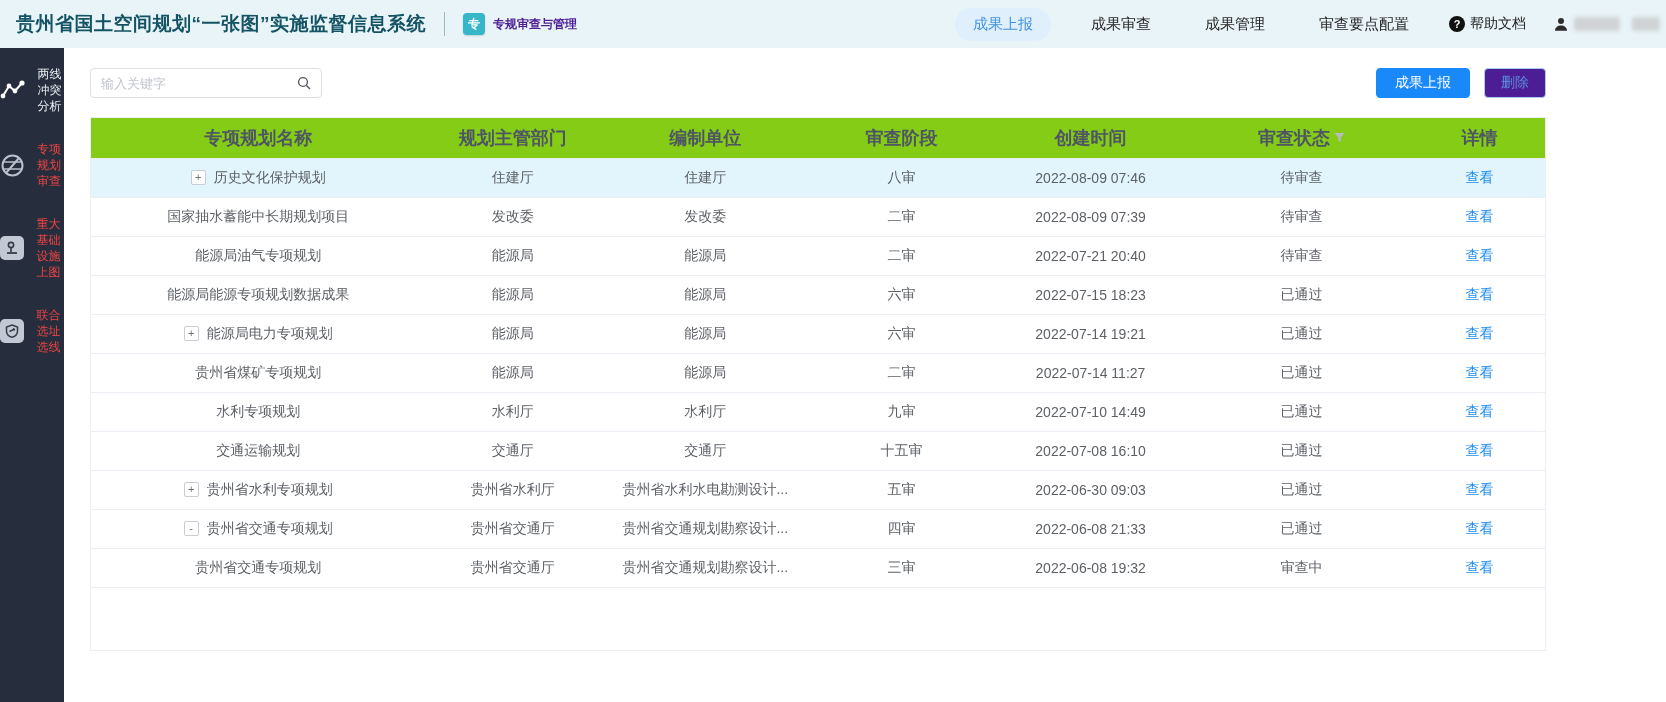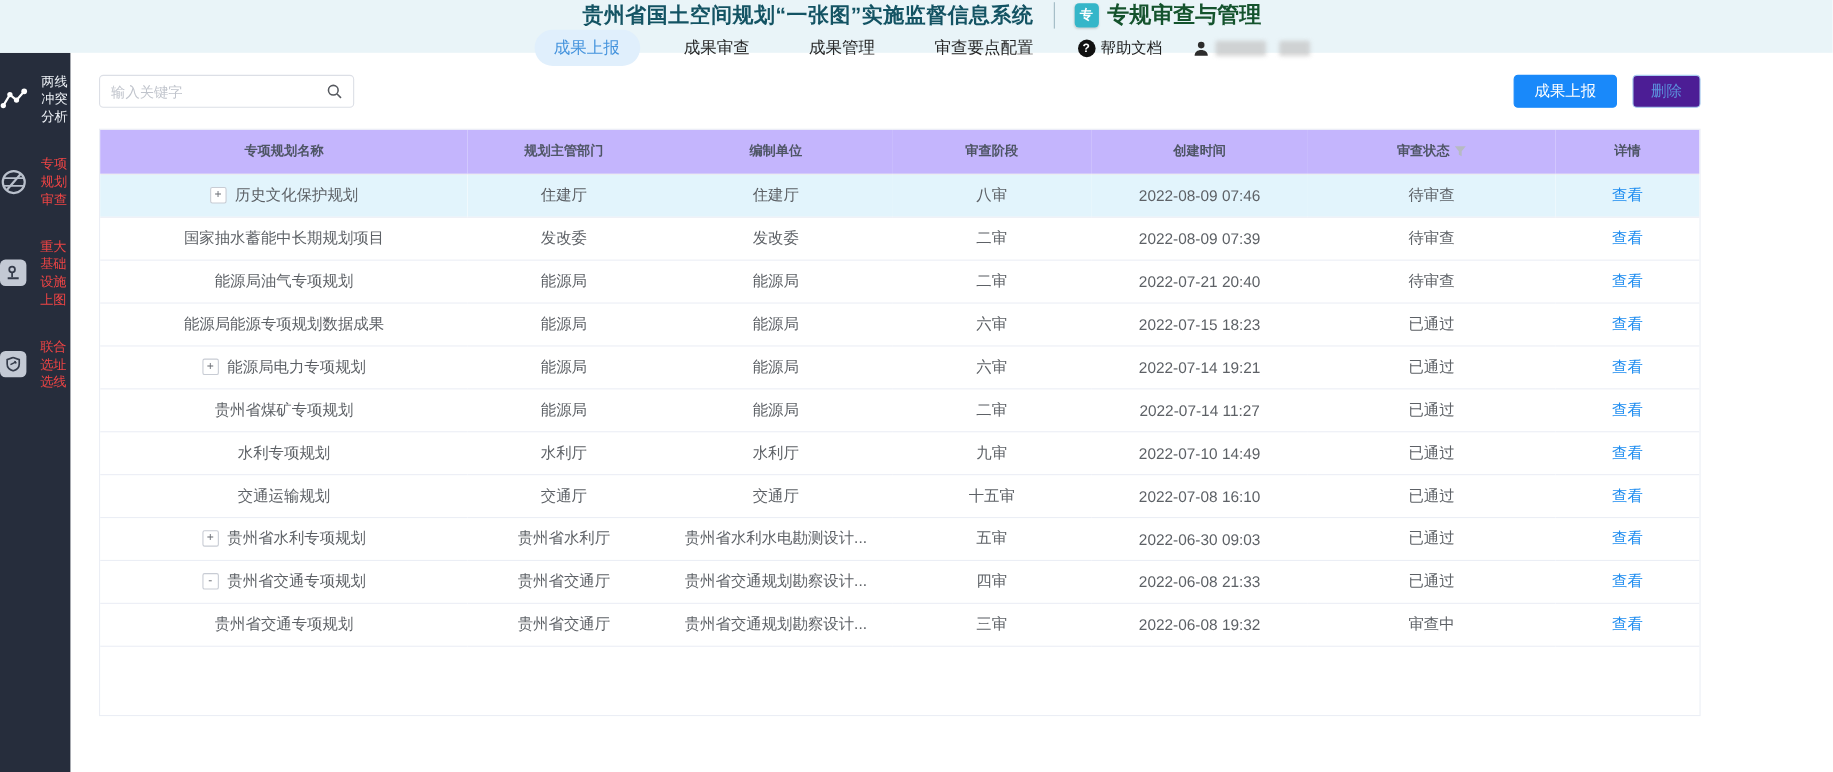--- a/index.html
+++ b/index.html
@@ -2,29 +2,29 @@
 <html><head>
 <meta charset="utf-8">
 <style>
   * { margin:0; padding:0; box-sizing:border-box; }
   html,body { width:1666px; height:702px; overflow:hidden; background:#fff;
     font-family:"Liberation Sans","DejaVu Sans",sans-serif; }
 
   
   .app-header { position:absolute; left:0; top:0; width:1666px; height:48px;
     background:#e9f4f8; display:flex; align-items:center; justify-content:space-between;
-    padding:0 6px 0 16px; z-index:10;flex-direction:column; }
+    padding:0 6px 0 16px; z-index:10; }
   .header-left { display:flex; align-items:center; }
   .sys-title { font-size:19px; font-weight:700; color:#135363; letter-spacing:.5px; }
   .header-divider { width:1px; height:24px; background:#9fb9c2; margin:0 18px; }
   .module { display:flex; align-items:center; gap:8px; }
   .module-badge { width:22px; height:22px; background:#35b6c9; border-radius:4px;
     color:#fff; font-size:12px; font-weight:700; display:flex; align-items:center;
     justify-content:center; box-shadow:0 1px 2px rgba(0,0,0,.15); }
-  .module-title { font-size:20px; font-weight:700; color:#14532d; }
+  .module-title { font-size:12px; font-weight:700; color:#4c1d95; }
   .header-right { display:flex; align-items:center; gap:26px; }
   .nav-item { font-size:15px; color:#262626; font-weight:500; padding:7px 14px;
     cursor:pointer; white-space:nowrap; }
   .nav-item.active { background:#e0effc; color:#4493dd; border-radius:17px; padding:7px 18px; }
   .help { display:flex; align-items:center; gap:5px; cursor:pointer; }
   .help-icon { width:16px; height:16px; border-radius:50%; background:#111;
     color:#fff; font-size:11px; font-weight:700; display:flex; align-items:center;
     justify-content:center; }
   .help-label { font-size:14px; color:#1b1b1b; }
   .user { display:flex; align-items:center; gap:4px; cursor:pointer; }
@@ -57,21 +57,21 @@
   .toolbar-actions { position:absolute; right:0; top:0; display:flex; gap:14px; }
   .btn { height:30px; border-radius:4px; font-size:14px; cursor:pointer;
     font-family:inherit; display:flex; align-items:center; justify-content:center; }
   .btn-primary { background:#1989fa; color:#fff; border:1px solid #1989fa; padding:0 18px; }
   .btn-outline { background:#4c1d95; color:#5b8fdc; border:1px solid #a8cdf0; padding:0 16px; }
 
   
   .table-card { position:absolute; left:26px; top:69px; width:1456px; height:534px;
     border:1px solid #ebeef5; background:#fff; overflow:hidden; }
   table { width:100%; border-collapse:collapse; table-layout:fixed; }
-  th { height:40px; background:#c4b5fd; font-size:12px; font-weight:700; color:#4e5565;
+  th { height:40px; background:#84cc16; font-size:18px; font-weight:700; color:#4e5565;
     border-bottom:1px solid #e8ebf0; text-align:center; }
   td { height:39px; font-size:14px; color:#5d6166; text-align:center;
     border-bottom:1px solid #ebeef5; white-space:nowrap; overflow:hidden; }
   tr.highlighted td { background:#e2f4fc; }
   .name-wrap { display:flex; align-items:center; justify-content:center; gap:8px; }
   .expand-btn { width:15px; height:15px; border:1px solid #c8ccd4; border-radius:2px;
     background:#fff; color:#6b6f76; font-size:11px; line-height:13px; display:inline-flex;
     align-items:center; justify-content:center; cursor:pointer; flex:0 0 auto; }
   .th-flex { display:inline-flex; align-items:center; gap:4px; }
   .funnel { cursor:pointer; display:inline-flex; }

